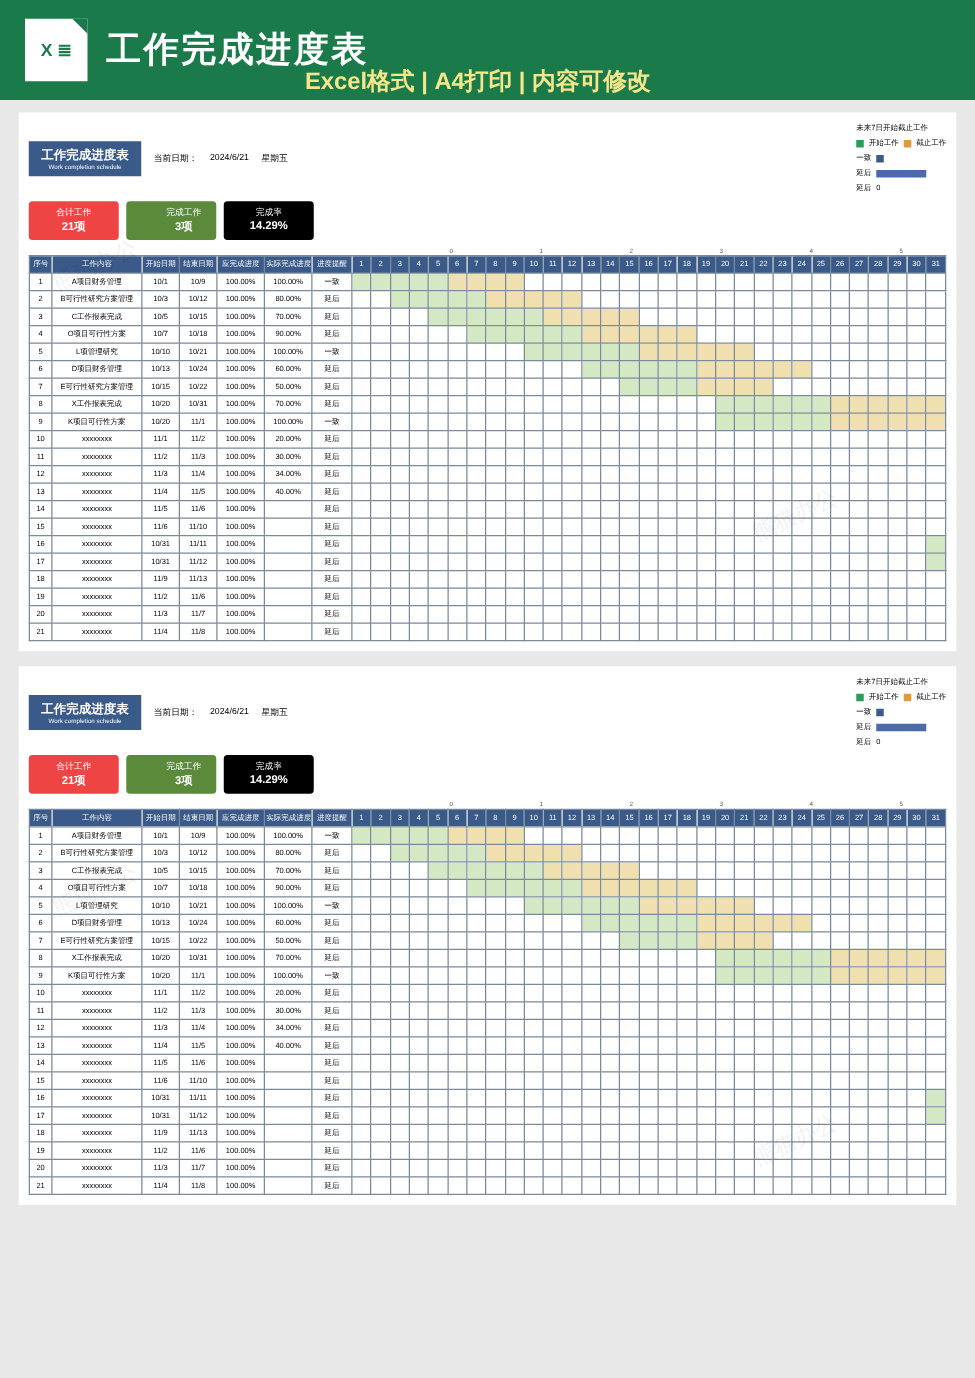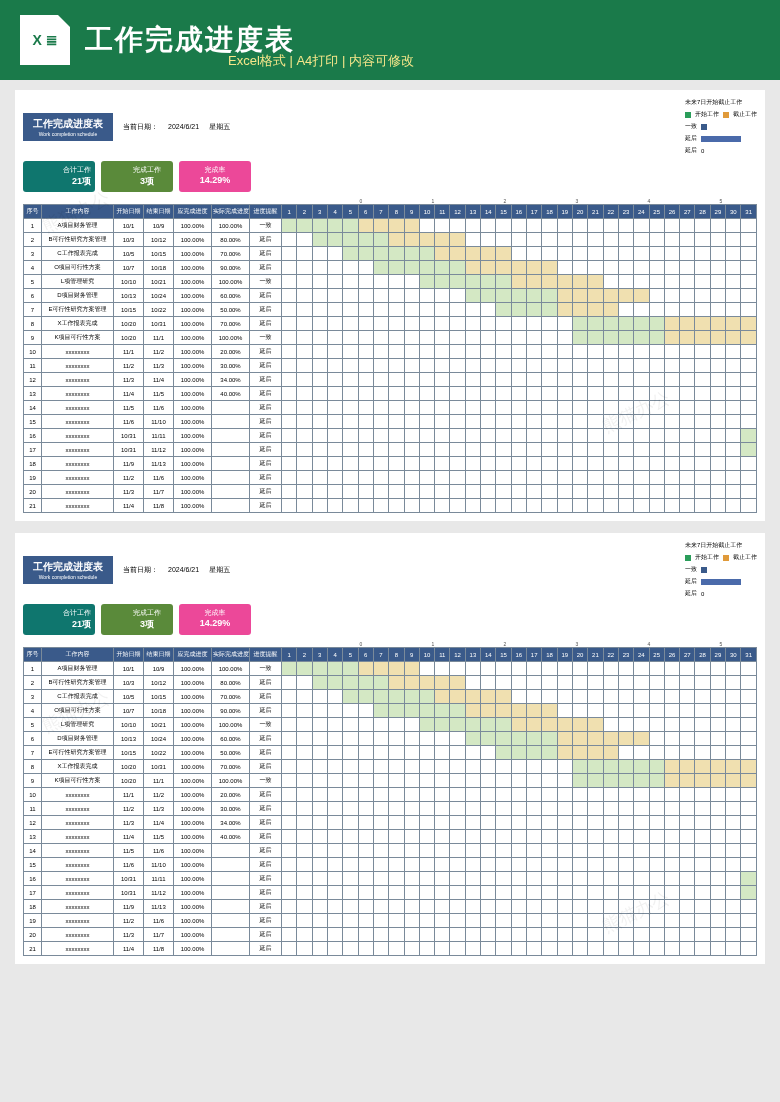--- a/index.html
+++ b/index.html
@@ -40,24 +40,24 @@
   border-color: transparent #1a7a4a transparent transparent;
 }
 .banner-title {
   font-size: 28px;
   font-weight: bold;
   letter-spacing: 2px;
 }
 .banner-sub {
   position: absolute;
   top: 52px;
-  left: 228px;
-  font-size: 13px;
+  left: 244px;
+  font-size: 19px;
   color: #f5e68a;
-  font-weight: normal;
+  font-weight: bold;
 }
 .sheets {
   padding: 10px 15px;
   display: flex;
   flex-direction: column;
   gap: 12px;
 }
 .sheet {
   background: #fff;
   padding: 8px;
@@ -88,23 +88,23 @@
 .sq.blue { background: #3a5a8a; }
 .bar-sample { width: 40px; height: 6px; background: #4a6aaa; }
 .stats { display: flex; gap: 6px; margin: 6px 0; }
 .stat {
   width: 72px;
   padding: 4px;
   text-align: center;
   color: #fff;
   border-radius: 3px;
 }
-.stat.navy { background: #0f766e; text-align: right; }
+.stat.navy { background: #ef4444; }
 .stat.green { background: #5a8a3a; padding-left: 24px; }
-.stat.orange { background: #ec4899; }
+.stat.orange { background: #000000; }
 .stat-l { font-size: 7px; }
 .stat-v { font-size: 9px; font-weight: bold; }
 .tick-row {
   display: flex;
   font-size: 5px;
   color: #555;
 }
 .tick-spacer { width: 302px; }
 .ticks { display: flex; flex: 1; }
 .ticks span { flex: 1; text-align: center; }

